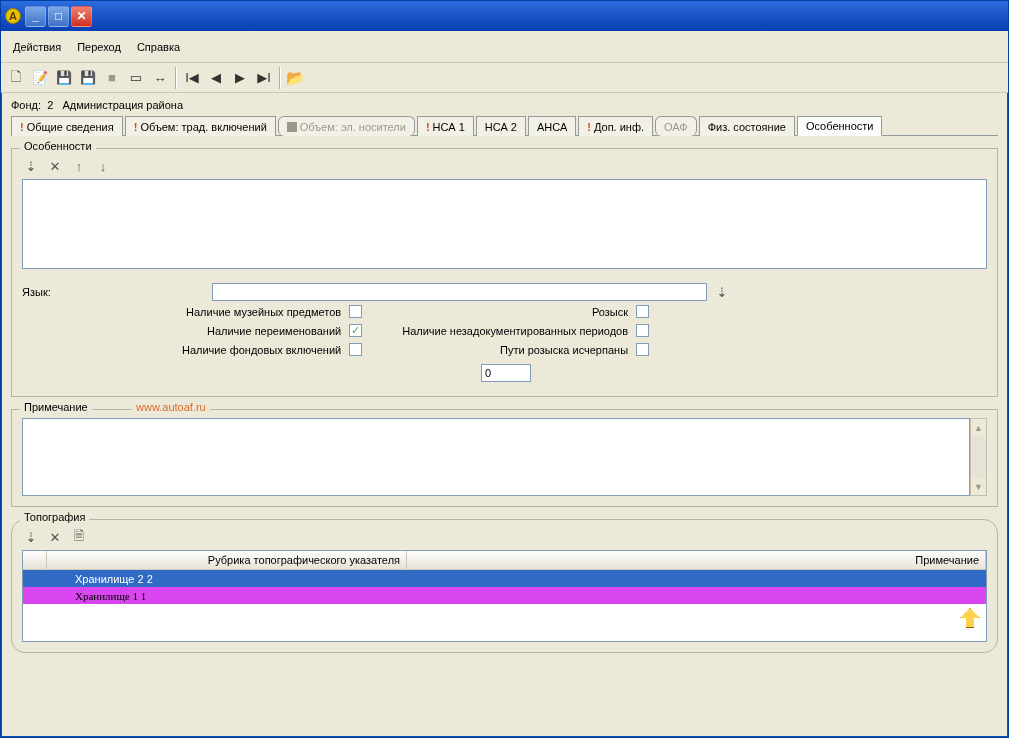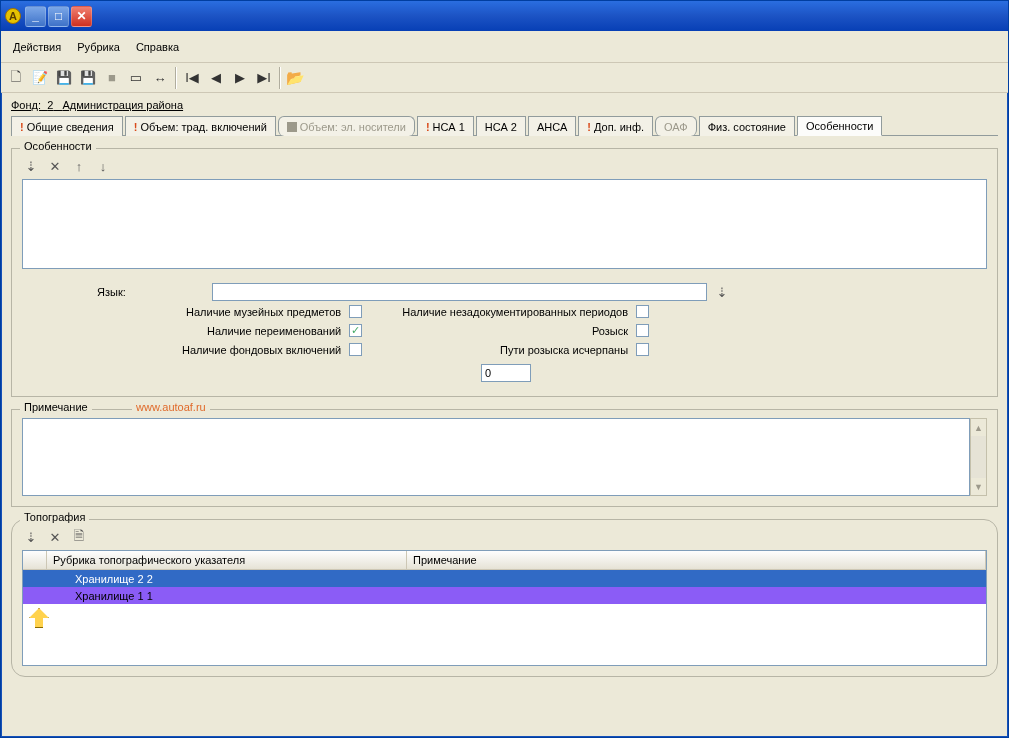--- a/index.html
+++ b/index.html
@@ -11,72 +11,72 @@
   .winbtns { display:flex; gap:2px; }
   .winbtn { width:21px; height:21px; background:linear-gradient(#7ba7e8,#3e72c8); border:1px solid #fff3; border-radius:3px; display:flex; align-items:center; justify-content:center; color:#fff; font-weight:bold; font-size:12px; cursor:pointer; }
   .winbtn.close { background:linear-gradient(#f08070,#d03020); }
   .menubar { height:32px; background:#ece9d8; display:flex; align-items:center; padding: 0 4px; border-bottom:1px solid #cdc7b5; }
   .menuitem { padding: 2px 8px; cursor:pointer; }
   .toolbar { height:30px; background:#ece9d8; border-bottom:1px solid #cdc7b5; display:flex; align-items:center; padding: 0 4px; gap:2px; }
   .tbtn { width:22px; height:22px; border:1px solid transparent; display:flex; align-items:center; justify-content:center; cursor:pointer; font-size:13px; color:#333; }
   .tbtn.disabled { color:#9c998b; cursor:default; }
   .tsep { width:2px; height:22px; border-left:1px solid #b0ad9e; border-right:1px solid #fff; margin:0 2px; }
   .content { flex:1; padding: 6px 10px 10px 10px; display:flex; flex-direction:column; overflow:hidden; }
-  .breadcrumb { margin-bottom:4px;text-decoration:underline; }
+  .breadcrumb { margin-bottom:4px; }
   .tabs { display:flex; border-bottom:1px solid #919b9c; }
   .tab { padding: 3px 8px; border:1px solid #919b9c; border-bottom:none; margin-right:2px; background:#f3f1e7; cursor:pointer; display:flex; align-items:center; gap:3px; position:relative; top:1px; }
   .tab.active { background:#fcfcfa; border-bottom:1px solid #fcfcfa; z-index:2; }
   .tab.disabled { color:#9c998b;border-radius:6px; }
   .excl { color:#d94a1a; font-weight:bold; }
   .body { flex:1; background:#ece9d8; display:flex; flex-direction:column; gap:6px; overflow:hidden; padding-top:6px; }
   .fieldset { border:1px solid #b7b5a6; padding:8px 10px 10px 10px; position:relative; margin-top:6px; }
   .fieldset .legend { position:absolute; top:-9px; left:8px; padding:0 4px; background:#ece9d8; }
   .minitoolbar { display:flex; gap:6px; margin-bottom:4px; align-items:center; }
   .minibtn { width:18px; height:18px; display:flex; align-items:center; justify-content:center; cursor:pointer; color:#555; font-size:13px; }
   .bigwhite { width:100%; height:90px; background:#fff; border:1px solid #7f9db9; }
   .row { display:flex; align-items:center; margin:4px 0; }
-  .row .lbl { text-align:center; padding-right:11px; }
+  .row .lbl { text-align:left; padding-right:11px; }
   .input { background:#fff; border:1px solid #7f9db9; height:18px; }
   .cb { width:13px; height:13px; border:1px solid #7f9db9; background:#fff; display:inline-flex; align-items:center; justify-content:center; }
   .cb.checked::after { content:"✓"; font-size:11px; color:#4a6; }
   .checks { display:flex; gap:40px; padding-left:160px; }
   .checkcol { display:flex; flex-direction:column; gap:6px; }
   .checkrow { display:flex; align-items:center; justify-content:flex-end; gap:8px; }
   .checkrow .cl { text-align:right; }
   .notearea { display:flex; }
   .notebox { flex:1; height:78px; background:#fff; border:1px solid #7f9db9; }
   .scrollbar { width:17px; background:#e6e3d6; border:1px solid #c4c0ab; display:flex; flex-direction:column; }
   .scrollbar .up, .scrollbar .down { height:17px; display:flex; align-items:center; justify-content:center; background:#ece9d8; color:#9c998b; font-size:9px; }
   .watermark { color:#e06a2b; position:absolute; top:-9px; left:120px; background:#ece9d8; padding:0 4px; }
-  .table { background:#fff; border:1px solid #7f9db9; height:116px; overflow:hidden; }
+  .table { background:#fff; border:1px solid #7f9db9; height:92px; overflow:hidden;text-align:right; }
   .thead { display:flex; background:#ece9d8; border-bottom:1px solid #cdc7b5; }
   .th { padding:3px 6px; border-right:1px solid #cdc7b5; background:linear-gradient(#fefefe,#e6e3d6); }
   .tr { display:flex; height:17px; align-items:center;gap:22px; }
   .tr.sel { background:#316ac5; color:#fff; }
-  .tr.hl { background:#8b5cf6; }
+  .tr.hl { background:#d946ef;font-family:Liberation Serif, serif; }
   .td { padding:1px 6px; }
   .arrowup { display:inline-block; width:20px; height:20px; background:#ffd24d; clip-path:polygon(50% 0,100% 50%,70% 50%,70% 100%,30% 100%,30% 50%,0 50%); border:1px solid #8a6a00; margin:4px 6px; }
   .folder-icon { color:#d9a43a; font-size:15px; }
 </style>
 </head>
 <body>
 
 <div class="window">
   <div class="titlebar">
     <span class="icon">А</span>
     <div class="winbtns">
       <div class="winbtn">_</div>
       <div class="winbtn">□</div>
       <div class="winbtn close">✕</div>
     </div>
   </div>
 
   <div class="menubar">
     <div class="menuitem">Действия</div>
-    <div class="menuitem">Рубрика</div>
+    <div class="menuitem">Переход</div>
     <div class="menuitem">Справка</div>
   </div>
 
   <div class="toolbar">
     <div class="tbtn">🗋</div>
     <div class="tbtn">📝</div>
     <div class="tbtn disabled">💾</div>
     <div class="tbtn disabled">💾</div>
     <div class="tbtn disabled">■</div>
     <div class="tbtn">▭</div>
@@ -153,25 +153,25 @@
                 <span class="cl">Наличие переименований</span>
                 <span class="cb checked"></span>
               </div>
             <div class="checkrow">
                 <span class="cl">Наличие фондовых включений</span>
                 <span class="cb"></span>
               </div>
           </div>
           <div class="checkcol">
             <div class="checkrow">
+                <span class="cl">Розыск</span>
+                <span class="cb"></span>
+              </div>
+            <div class="checkrow">
                 <span class="cl">Наличие незадокументированных периодов</span>
-                <span class="cb"></span>
-              </div>
-            <div class="checkrow">
-                <span class="cl">Розыск</span>
                 <span class="cb"></span>
               </div>
             <div class="checkrow">
                 <span class="cl">Пути розыска исчерпаны</span>
                 <span class="cb"></span>
               </div>
           </div>
         </div>
 
         <div class="row" style="justify-content:center; margin-top:8px;">

